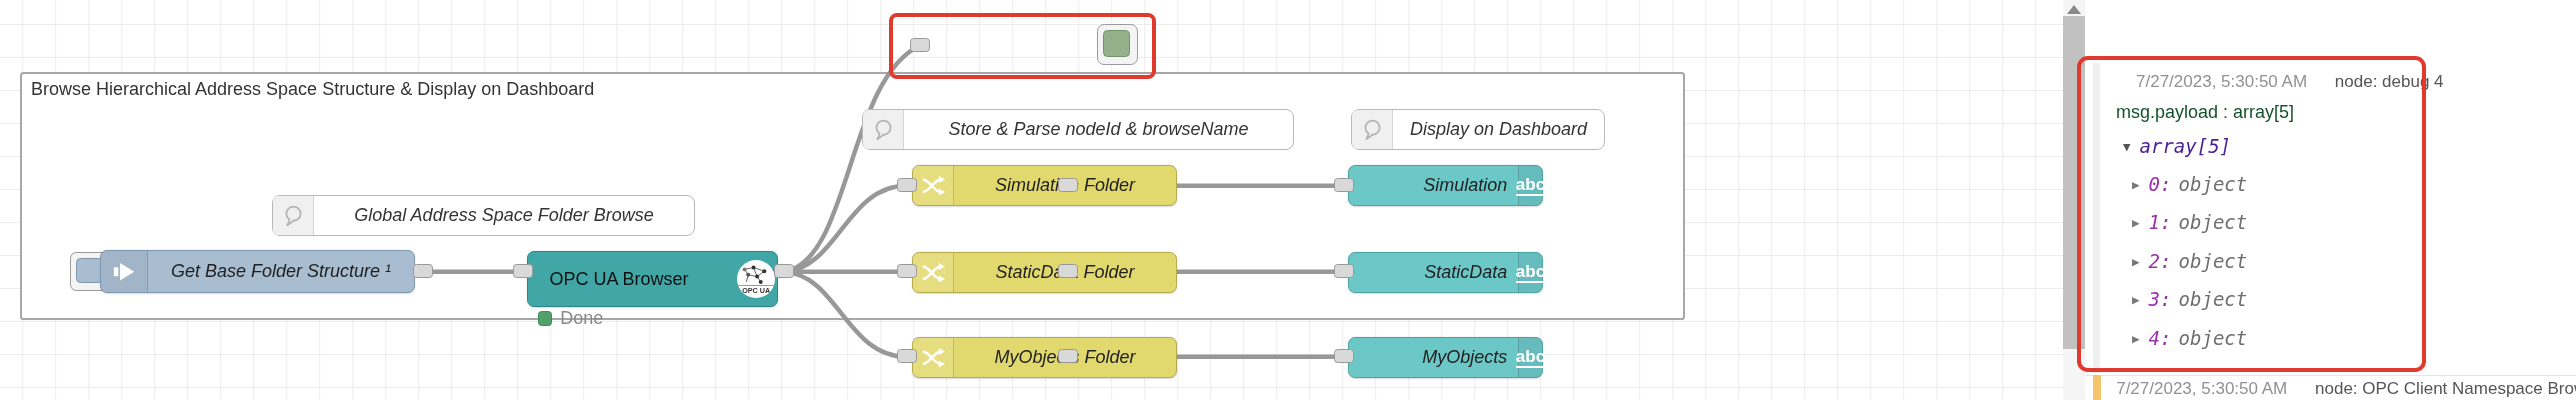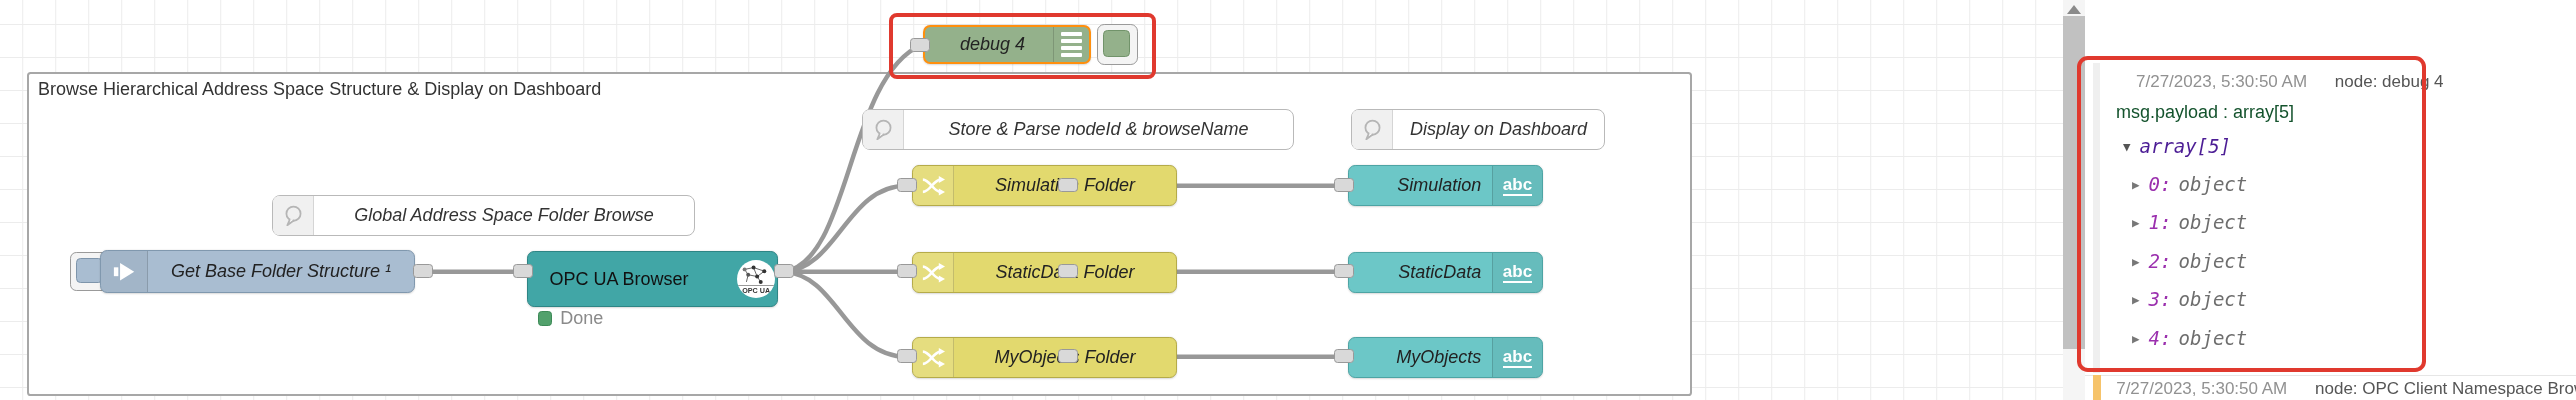--- a/index.html
+++ b/index.html
@@ -8,21 +8,21 @@
   #stage { position:absolute; left:0; top:0; width:2576px; height:401px; overflow:hidden; }
 
   
   #canvas { position:absolute; left:0; top:0; width:2063px; height:401px; background:#fff;
     background-image:
       linear-gradient(to right, #ececec 0.9px, transparent 0.9px),
       linear-gradient(to bottom, #ececec 0.9px, transparent 0.9px);
     background-size:33px 33px; background-position:-10.8px -9px; }
 
   
-  .group-box { position:absolute; left:27px; top:72px; width:1665px; height:324px;
+  .group-box { position:absolute; left:20px; top:72px; width:1665px; height:248px;
     background:#fff; border:2.7px solid #a7a7a7; border-radius:3.6px; }
   .group-title { position:absolute; left:9px; top:5.4px; font-size:18px; color:#333; white-space:nowrap; }
 
   
   #wires { position:absolute; left:0; top:0; pointer-events:none; }
   #wires path { stroke:#989898; stroke-width:5; fill:none; }
 
   
   .port { position:absolute; width:20px; height:14.3px; background:#d9d9d9;
     border:1.8px solid #999; border-radius:3.6px; }
@@ -55,21 +55,21 @@
   .status-dot { width:14.3px; height:14.3px; background:#52a16c; border:1.8px solid #3d8a57; border-radius:3.6px; }
   .status-text { margin-left:8px; font-size:18px; color:#8a8a8a; }
 
   
   .switch-node { left:912px; width:265px; height:41px; background:#e2d96e; border-color:#b5ab49; }
   .switch-node .icon-strip { width:41px; background:rgba(255,255,255,0.12); }
 
   
   .text-node { left:1348px; width:195px; height:41px; background:#6cc7c7; border-color:#4da4a4; }
   .text-node .lbl { text-align:right; padding-right:10.8px; }
-  .abc-badge { width:50px; height:100%; display:flex; align-items:center; justify-content:center;
+  .abc-badge { width:24px; height:100%; display:flex; align-items:center; justify-content:center;
     border-left:0.9px solid rgba(0,0,0,0.15); background:rgba(0,0,0,0.05); border-radius:0 5.4px 5.4px 0; }
   .abc-badge span { color:#fff; font-weight:bold; font-size:17px; border-bottom:2.7px solid #fff;
     line-height:19px; font-style:normal; }
 
   
   #node-debug { left:923px; top:25px; width:168px; height:39px; background:#94b18b;
     border:2.7px solid #ff8f0e; }
   #node-debug .lbl { padding-left:7.2px; }
   .hamburger { width:36px; height:100%; display:flex; flex-direction:column; justify-content:center;
     align-items:center; gap:3.6px; border-left:0.9px solid rgba(0,0,0,0.15); }
@@ -196,29 +196,20 @@
             <circle cx="4" cy="6" r="2.2" fill="#777"></circle>
         </svg>
         <div class="cap">OPC UA</div>
       </div>
     </div>
     <div class="status">
       <div class="status-dot"></div>
       <div class="status-text">Done</div>
     </div>
 
-    <div class="node" id="node-debug">
-      <div class="lbl">debug 4</div>
-      <div class="hamburger">
-          <i></i>
-          <i></i>
-          <i></i>
-          <i></i>
-        </div>
-    </div>
     <div class="debug-toggle-housing">
       <div class="debug-toggle"></div>
     </div>
 
     <div class="node switch-node" style="top:165px;">
       <div class="icon-strip">
         <svg width="23" height="21.5" viewBox="0 0 26 24">
             <path d="M1,5 C9,5 13,19 21,19 M1,19 C9,19 13,5 21,5" stroke="#fff" stroke-width="3" fill="none"></path>
             <polygon points="19,1 26,5 19,9" fill="#fff"></polygon>
             <polygon points="19,15 26,19 19,23" fill="#fff"></polygon>

